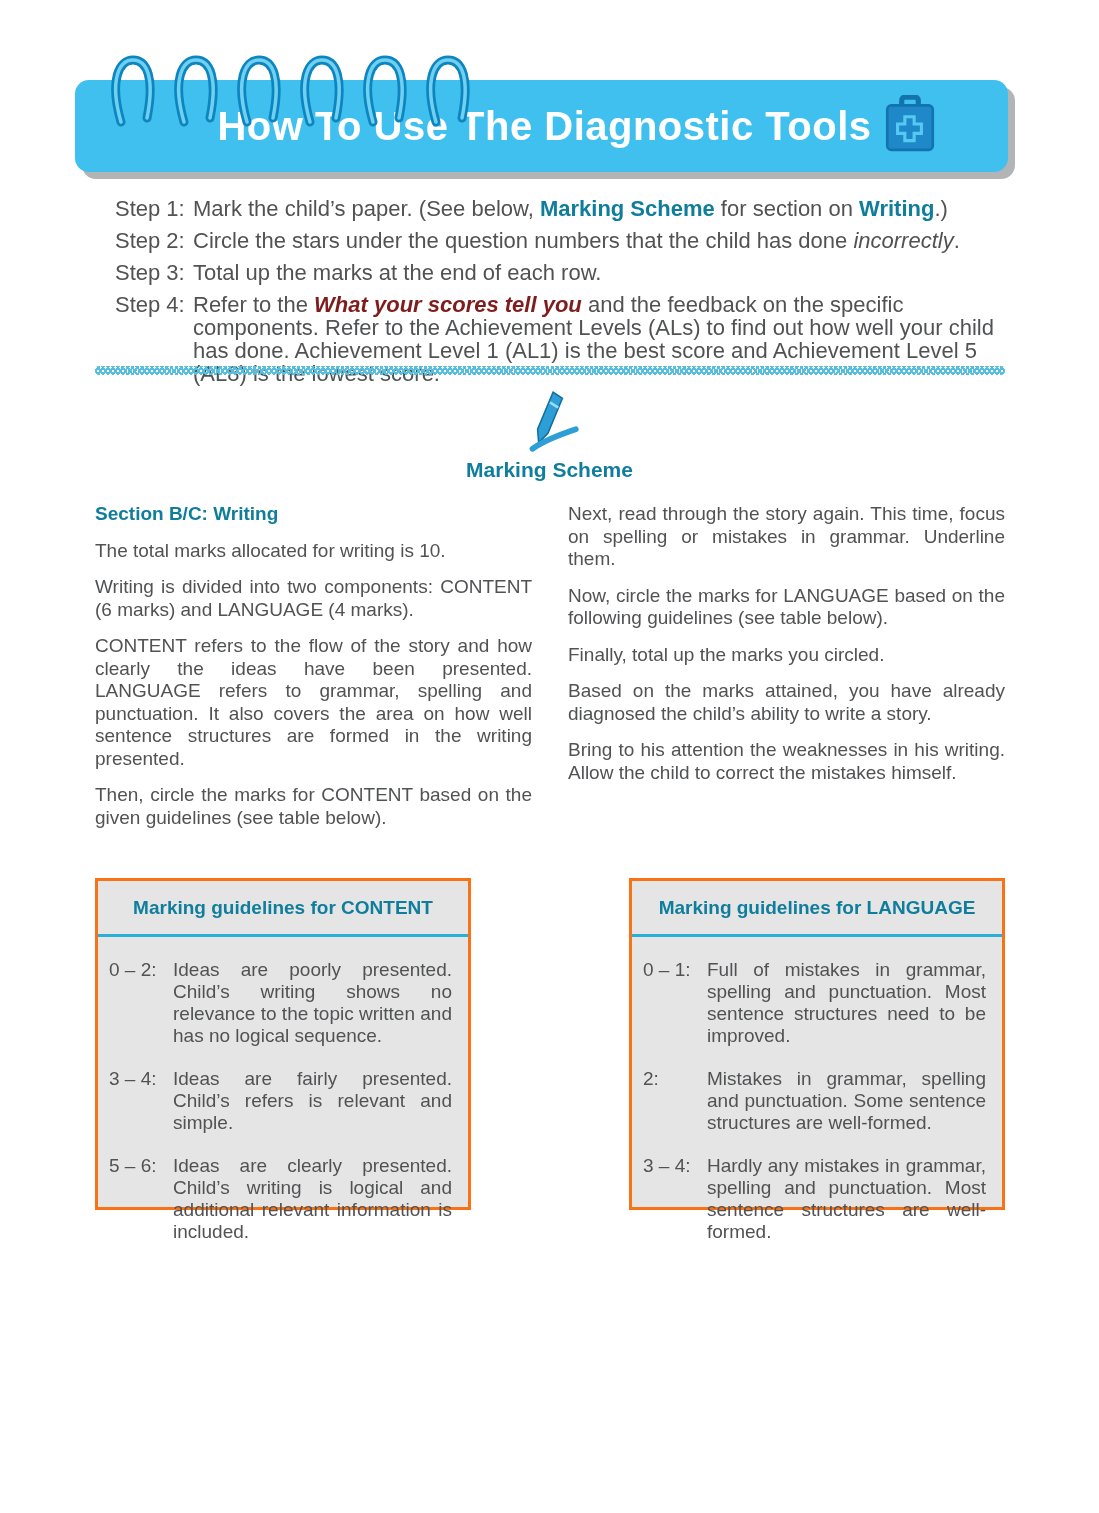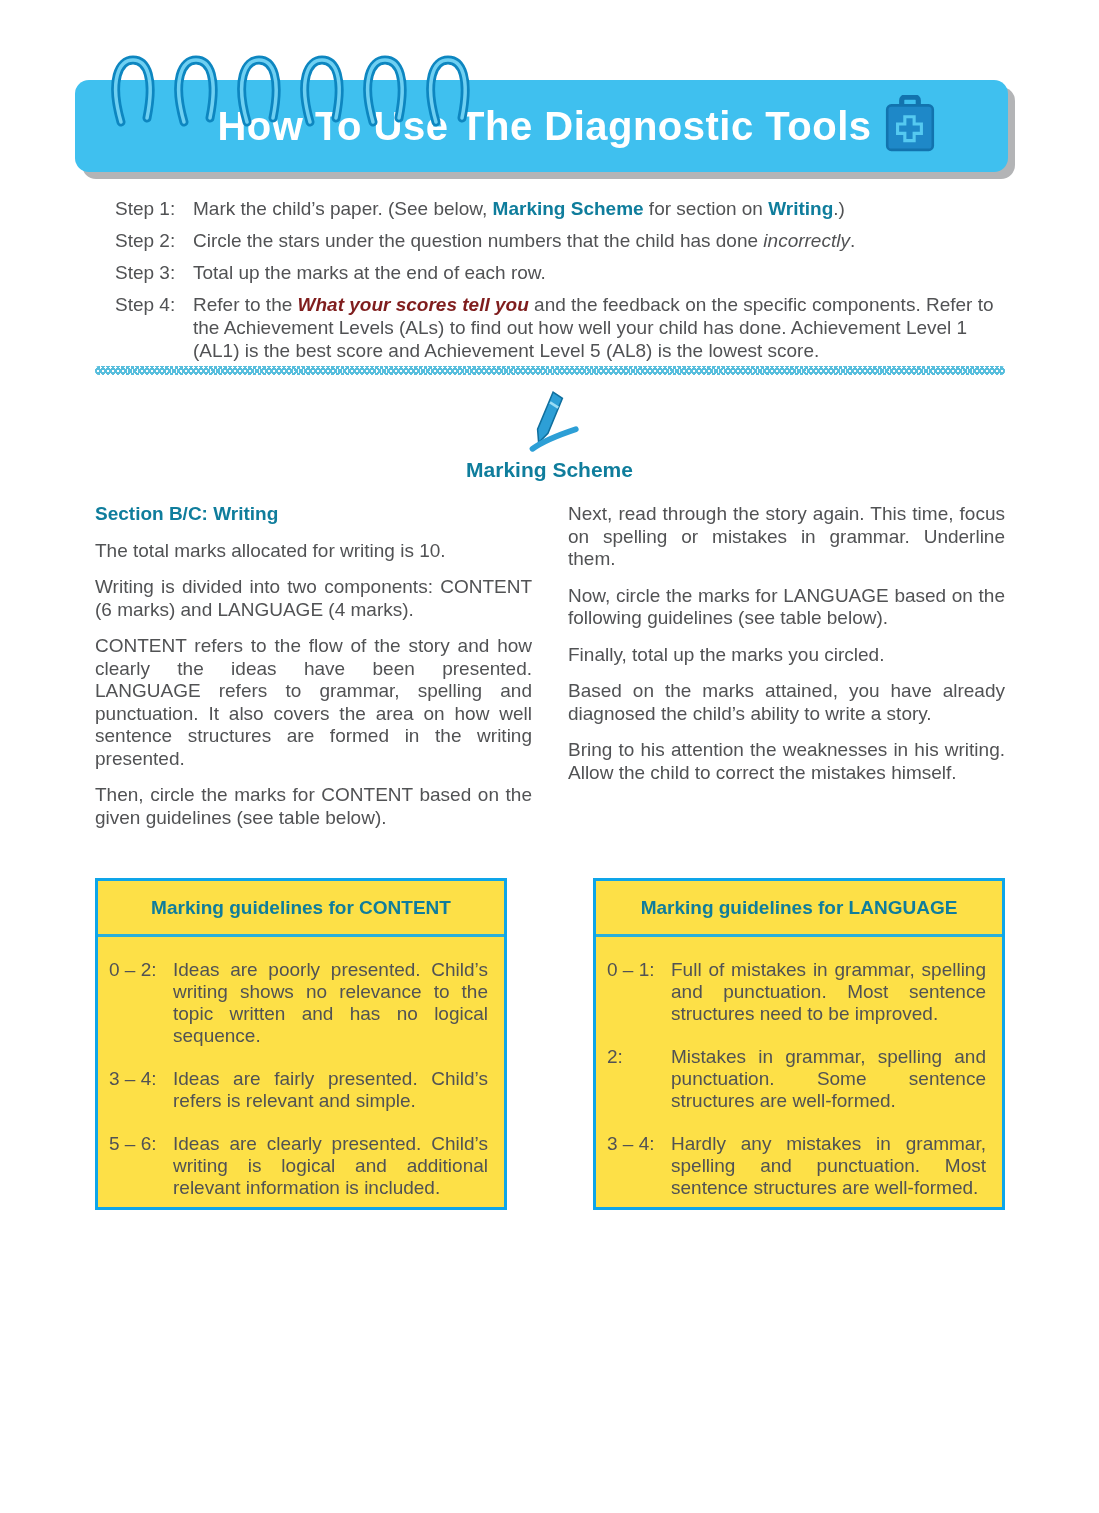--- a/index.html
+++ b/index.html
@@ -25,21 +25,21 @@
   }
   .page-title {
     color: #ffffff; font-size: 40px; font-weight: bold; letter-spacing: 0.5px;
     white-space: nowrap;
   }
   .spirals { position: absolute; top: -26px; left: 34px; display: flex; gap: 15px; }
   .ring { display: block; }
 
   
   .steps { position: absolute; top: 197px; left: 115px; width: 892px; }
-  .step-row { display: flex; margin-bottom: 9px; font-size: 19px; line-height: 23px; }
+  .step-row { display: flex; margin-bottom: 9px; font-size: 22px; line-height: 23px; }
   .step-label { width: 78px; flex: none; }
   .step-text { flex: 1; }
   .teal { color: #0f7d9c; font-weight: bold; }
   .teal-italic { color: #7f1d1d; font-weight: bold; font-style: italic; }
   .em-italic { font-style: italic; text-align: right; }
 
   
   .divider {
     position: absolute; top: 366px; left: 95px; width: 910px; height: 9px;
     background:
@@ -60,23 +60,23 @@
   .col { width: 437px; font-size: 19px; line-height: 22.5px; text-align: justify; }
   .col p { margin: 0 0 14px 0; }
   .section-heading {
     color: #0f7d9c; font-weight: bold; font-size: 19px;
     margin: 0 0 15px 0; text-align: left;
   }
 
   
   .boxes { position: absolute; top: 878px; left: 95px; width: 910px; display: flex; justify-content: space-between; }
   .guide-box {
-    width: 412px; height: 332px;
-    border: 3px solid #0ea5e9;
-    background: #fde047;
+    width: 376px; height: 332px;
+    border: 3px solid #f97316;
+    background: #e5e5e5;
   }
   .box-header {
     padding: 16px 10px 15px 10px; text-align: center;
     color: #0f7d9c; font-weight: bold; font-size: 19px;
     border-bottom: 3px solid #2ab0d8;
   }
   .box-body { padding: 22px 16px 0 11px; }
   .guide-item { display: flex; margin-bottom: 21px; font-size: 19px; line-height: 22px; }
   .range { width: 64px; flex: none; }
   .desc { flex: 1; text-align: justify; }

